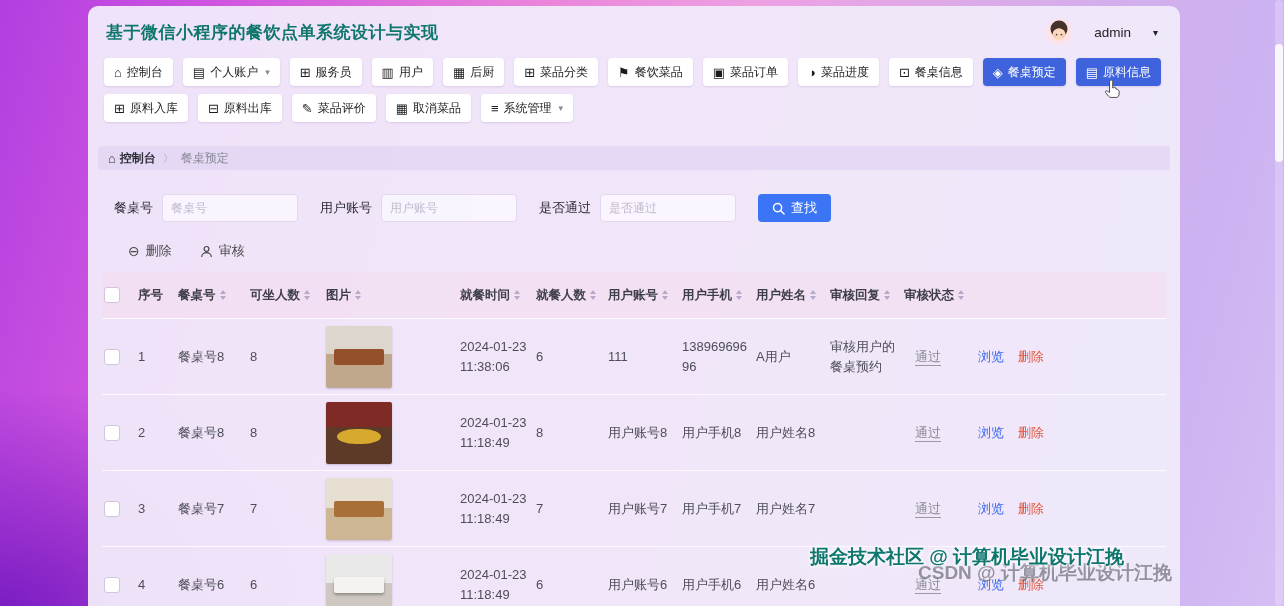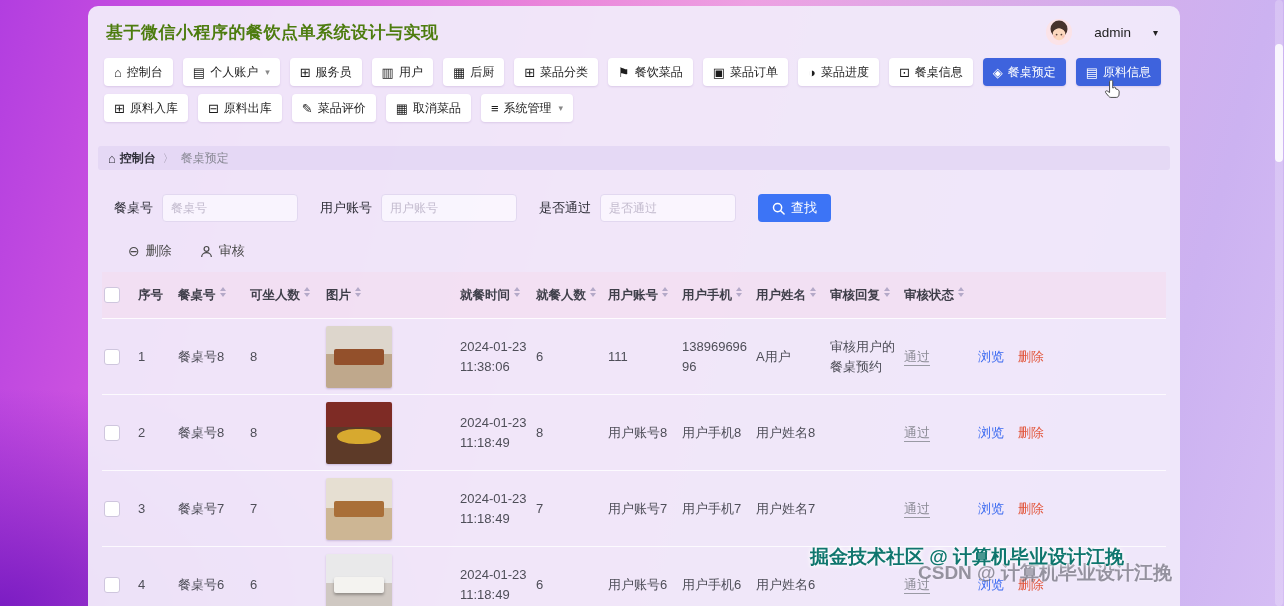--- a/index.html
+++ b/index.html
@@ -9,21 +9,21 @@
     background:
       radial-gradient(55% 60% at 0% 100%, rgba(110,20,190,.85), rgba(110,20,190,0) 60%),
       linear-gradient(105deg,#b23ee0 0%,#cf55e0 15%,#ea85da 38%,#eda0e2 52%,#d9ace9 70%,#ccb2f1 88%,#d5bdf4 100%);
   }
   .panel{
     position:absolute;left:88px;top:6px;width:1092px;height:600px;
     background:rgba(240,233,250,.96);border-radius:10px 10px 0 0;overflow:hidden;
   }
   
   .app-header{display:flex;justify-content:space-between;align-items:center;padding:13px 22px 9px 18px;}
-  .title{font-size:17px;font-weight:bold;color:#4d7c0f;letter-spacing:.5px;}
+  .title{font-size:17px;font-weight:bold;color:#0f766e;letter-spacing:.5px;}
   .user-menu{display:flex;align-items:center;gap:22px;font-size:13.5px;color:#1e1e1e;cursor:pointer;}
   .avatar{width:26px;height:26px;border-radius:50%;overflow:hidden;display:inline-block;background:#fbe3e8;}
   .caret-dark{font-size:10px;color:#222;}
   
   .nav-row{display:flex;align-items:center;gap:10px;padding:4px 16px;flex-wrap:nowrap;}
   .nav-btn{display:inline-flex;align-items:center;gap:5px;height:28px;padding:0 10px;background:#fff;border:none;
     border-radius:4px;font-size:12px;color:#1c1c1c;cursor:pointer;white-space:nowrap;
     box-shadow:0 1px 2px rgba(120,80,160,.18);font-family:inherit;}
   .nav-btn.active{background:#3e63dd;color:#fff;}
   .nav-ico{font-size:13px;line-height:1;}
@@ -48,42 +48,42 @@
   
   .toolbar{display:flex;align-items:center;gap:28px;padding:20px 0 0 40px;}
   .tool-btn{display:inline-flex;align-items:center;gap:6px;background:none;border:none;font-size:13px;color:#4a4a4a;
     cursor:pointer;font-family:inherit;padding:0;}
   .tool-ico{font-size:14px;line-height:1;color:#4a4a4a;}
   
   .table{margin:12px 14px 0;}
   .grid{display:grid;grid-template-columns:34px 40px 72px 76px 134px 76px 72px 74px 74px 74px 74px 74px minmax(0,1fr);
     align-items:center;}
   .thead{min-height:46px;background:rgba(243,222,240,.75);border-bottom:1px solid rgba(255,255,255,.85);}
-  .th{display:flex;gap:4px;font-size:12.5px;font-weight:700;color:#3f3f4a;padding:4px 4px 4px 2px;line-height:1.35;flex-wrap:wrap;}
+  .th{display:flex;align-items:center;gap:4px;font-size:12.5px;font-weight:700;color:#3f3f4a;padding:4px 4px 4px 2px;line-height:1.35;flex-wrap:wrap;}
   .th-label{white-space:normal;}
   .sort{display:inline-flex;flex-direction:column;gap:2px;cursor:pointer;}
   .sort i{display:block;width:0;height:0;border-left:3.5px solid transparent;border-right:3.5px solid transparent;}
   .sort .up{border-bottom:4px solid #b4a9c8;}
   .sort .down{border-top:4px solid #b4a9c8;}
   .row{height:75px;border-bottom:1px solid rgba(255,255,255,.8);}
   .td{font-size:13px;color:#4e4e58;padding:0 6px 0 2px;line-height:1.5;}
   .cell-checkbox{display:flex;align-items:center;}
   .checkbox{width:14px;height:14px;background:#fff;border:1px solid #cfc6de;border-radius:3px;display:inline-block;cursor:pointer;}
   .cell-phone span,.cell-time span{word-break:break-all;}
   .photo{width:66px;height:62px;border-radius:2px;position:relative;overflow:hidden;cursor:pointer;box-shadow:0 1px 2px rgba(90,60,130,.25);}
   .photo::before{content:"";position:absolute;left:12%;right:12%;top:38%;height:26%;border-radius:2px;}
   .photo-wood-dining-table{background:linear-gradient(#ddd6cc 0 45%,#bfa88c 45% 100%);}
   .photo-wood-dining-table::before{background:#93502b;box-shadow:0 14px 0 -10px #6e3a1a;}
   .photo-red-room-round-table{background:linear-gradient(#7e2b25 0 40%,#5d3a28 40% 100%);}
   .photo-red-room-round-table::before{background:#d7a92f;left:16%;right:16%;top:44%;height:24%;border-radius:50%/60%;}
   .photo-wooden-table-set{background:linear-gradient(#e6dfd2 0 48%,#cdb694 48% 100%);}
   .photo-wooden-table-set::before{background:#a96f38;box-shadow:0 14px 0 -10px #7d4e22;}
   .photo-modern-white-table{background:linear-gradient(#e9e9ea 0 46%,#cfc8c2 46% 100%);}
   .photo-modern-white-table::before{background:#f4f3f0;box-shadow:0 2px 3px rgba(0,0,0,.3);}
-  .status{color:#8b8b95;border-bottom:1px solid #9a9aa4;padding-bottom:1px;}
+  .status{color:#8b8b95;border-bottom:1px solid #9a9aa4;padding-bottom:1px;margin-left:11px;}
   .cell-ops a{margin-right:14px;text-decoration:none;font-size:13px;cursor:pointer;text-align:center;}
   .view{color:#3b6af0;}
   .remove{color:#e2553a;}
   
   .scrollbar{position:absolute;right:1px;top:0;width:8px;height:606px;background:rgba(255,255,255,.22);border-radius:4px;}
   .scroll-thumb{position:absolute;left:0;top:44px;width:8px;height:118px;background:rgba(255,255,255,.85);border-radius:4px;cursor:pointer;}
   
   .watermark{position:absolute;right:4px;bottom:16px;width:470px;height:48px;pointer-events:none;}
   .wm1{position:absolute;left:0;top:2px;font-size:19px;font-weight:700;color:#0f766e;white-space:nowrap;
     text-shadow:0 0 4px #fff,0 0 2px #fff,0 0 6px rgba(255,255,255,.9);}

